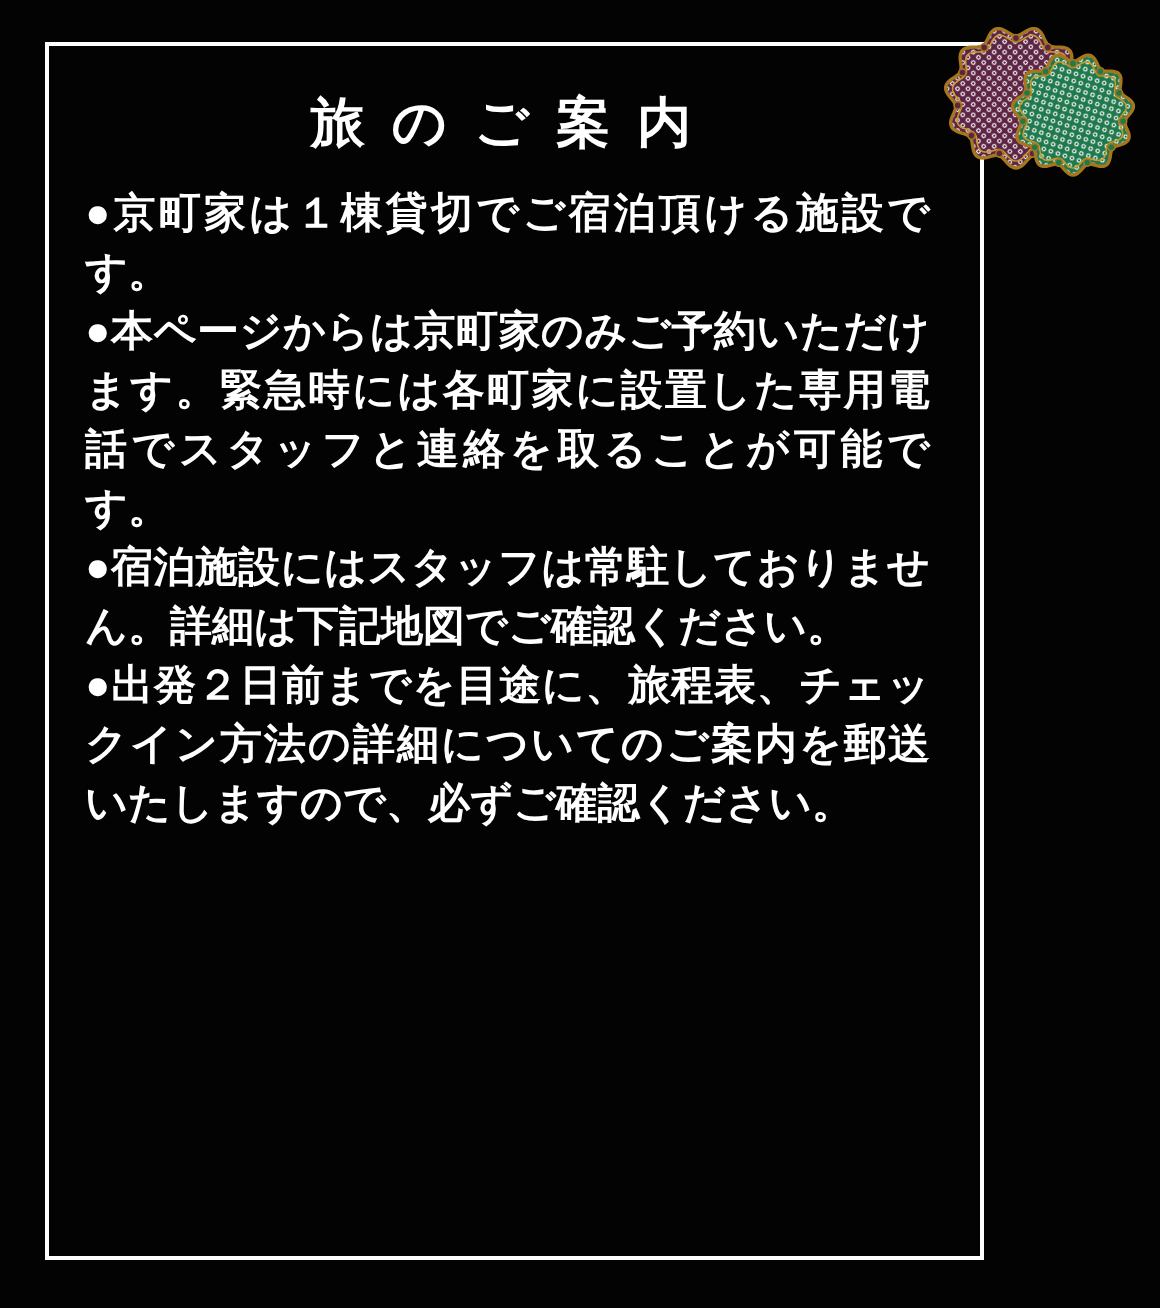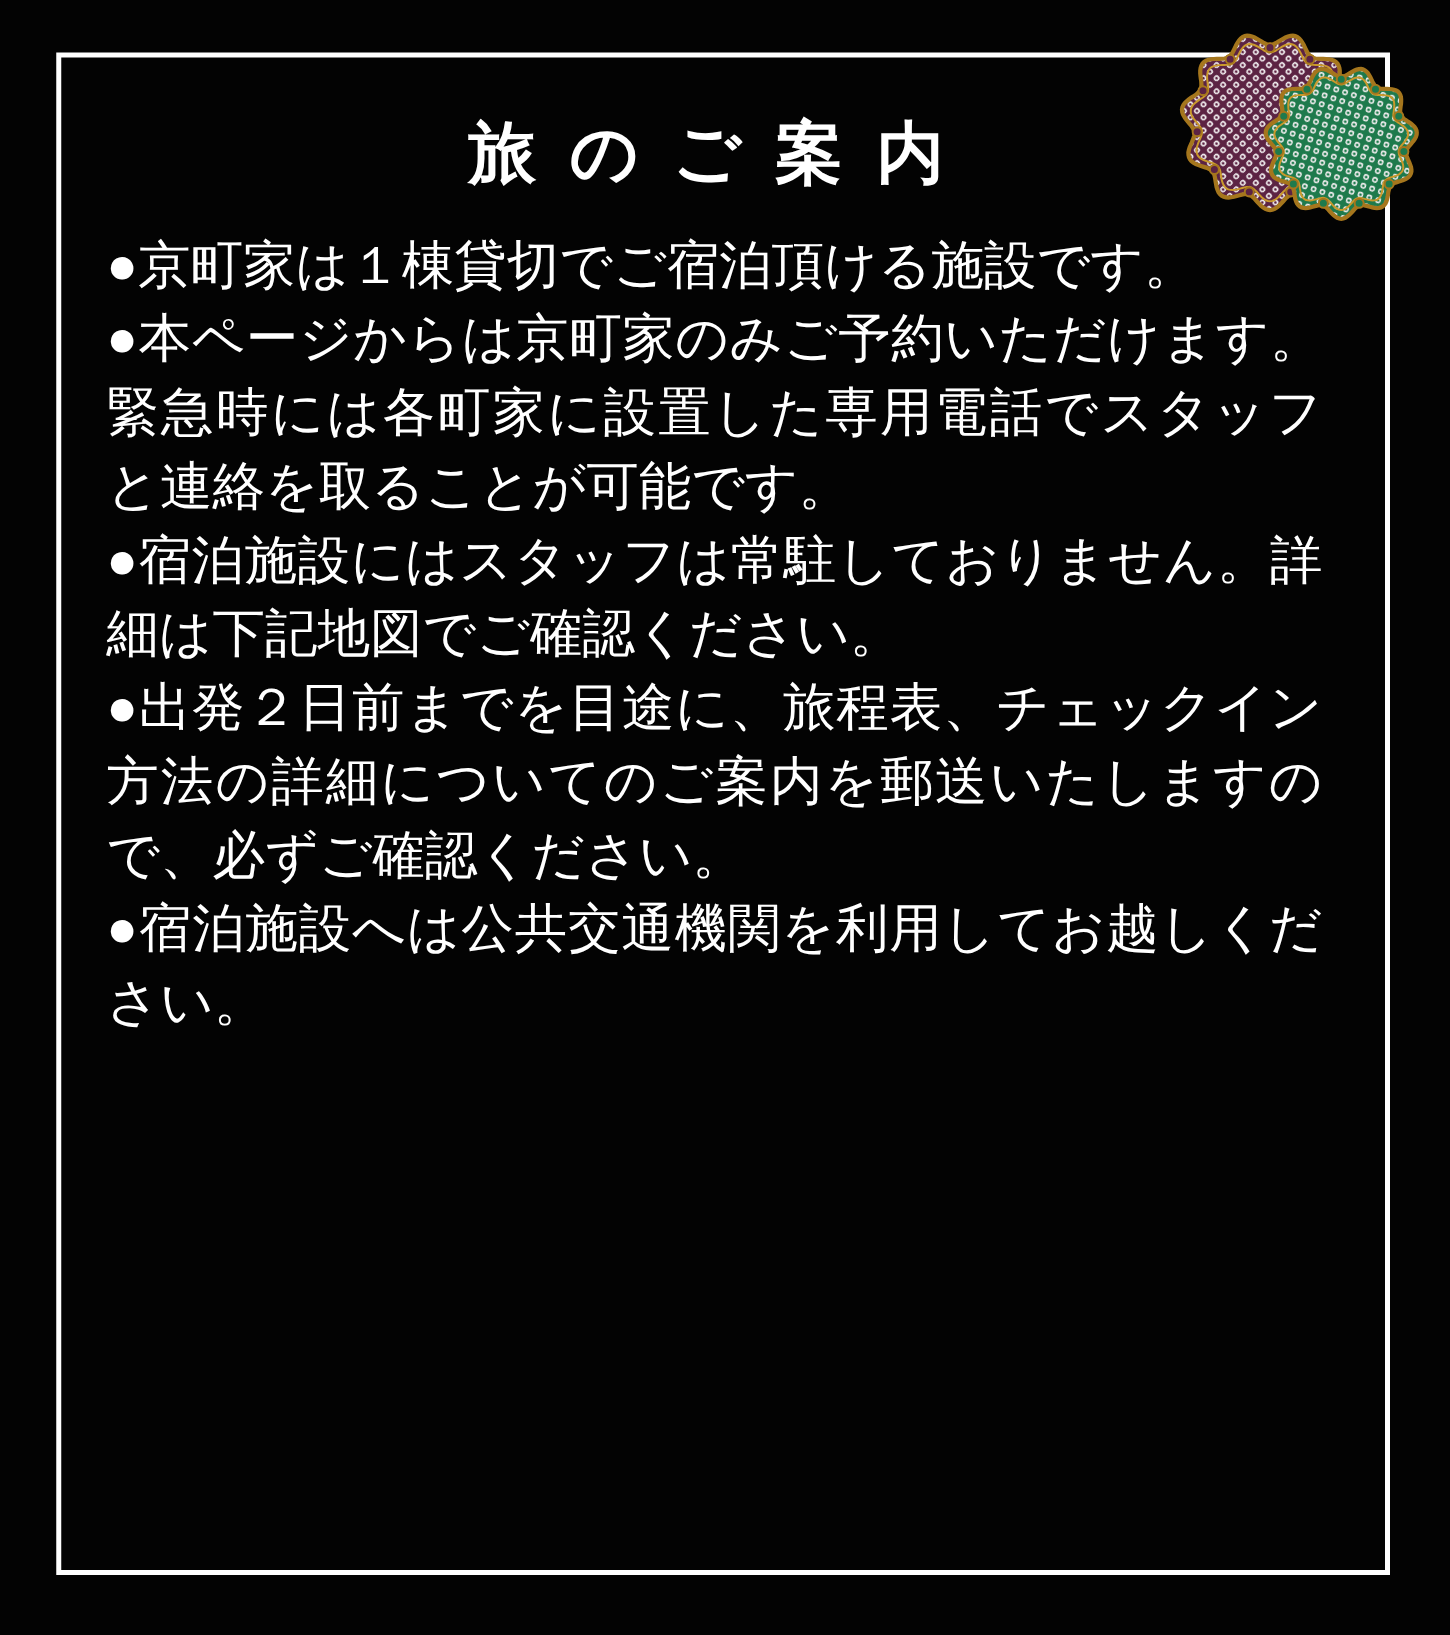--- a/index.html
+++ b/index.html
@@ -8,21 +8,21 @@
     height: 1308px;
     background: #030303;
     position: relative;
     overflow: hidden;
     font-family: "Liberation Serif", "DejaVu Serif", serif;
   }
   .frame {
     position: absolute;
     left: 45px;
     top: 42px;
-    width: 1067px;
+    width: 939px;
     height: 1218px;
     border: 4px solid #ffffff;
     box-sizing: border-box;
     background: transparent;
   }
   .page-title {
     margin: 49px 0 0 0;
     text-align: center;
     color: #ffffff;
     font-size: 54px;
@@ -33,42 +33,41 @@
   }
   .notes {
     margin: 32px 0 0 0;
     padding: 0 50px 0 36px;
   }
   .notes p {
     margin: 0;
     color: #ffffff;
     font-size: 42px;
     line-height: 59px;
-    font-weight: 400;
+    font-weight: 700;
     text-align: justify;
     text-align-last: left;
     letter-spacing: 0;
   }
   .crest-svg {
     position: absolute;
     left: 900px;
     top: 5px;
   }
 </style>
 </head>
 <body>
 
 <div class="frame">
   <h1 class="page-title">旅のご案内</h1>
   <div class="notes">
     <p>●京町家は１棟貸切でご宿泊頂ける施設です。</p>
     <p>●本ページからは京町家のみご予約いただけます。緊急時には各町家に設置した専用電話でスタッフと連絡を取ることが可能です。</p>
     <p>●宿泊施設にはスタッフは常駐しておりません。詳細は下記地図でご確認ください。</p>
     <p>●出発２日前までを目途に、旅程表、チェックイン方法の詳細についてのご案内を郵送いたしますので、必ずご確認ください。</p>
-    <p>●宿泊施設へは公共交通機関を利用してお越しください。</p>
   </div>
 </div>
 
 <svg class="crest-svg" id="crest" width="250" height="185" viewBox="0 0 250 185" aria-hidden="true">
   <defs id="crest-defs">
       <pattern id="dotsPurple" width="7.4" height="7.4" patternUnits="userSpaceOnUse" patternTransform="rotate(45)">
         <rect width="7.4" height="7.4" fill="#5c2343"></rect>
         <circle cx="3.7" cy="3.7" r="1.75" fill="none" stroke="#f2eef0" stroke-width="1.15"></circle>
       </pattern>
       <pattern id="dotsGreen" width="7.4" height="7.4" patternUnits="userSpaceOnUse" patternTransform="rotate(18)">

